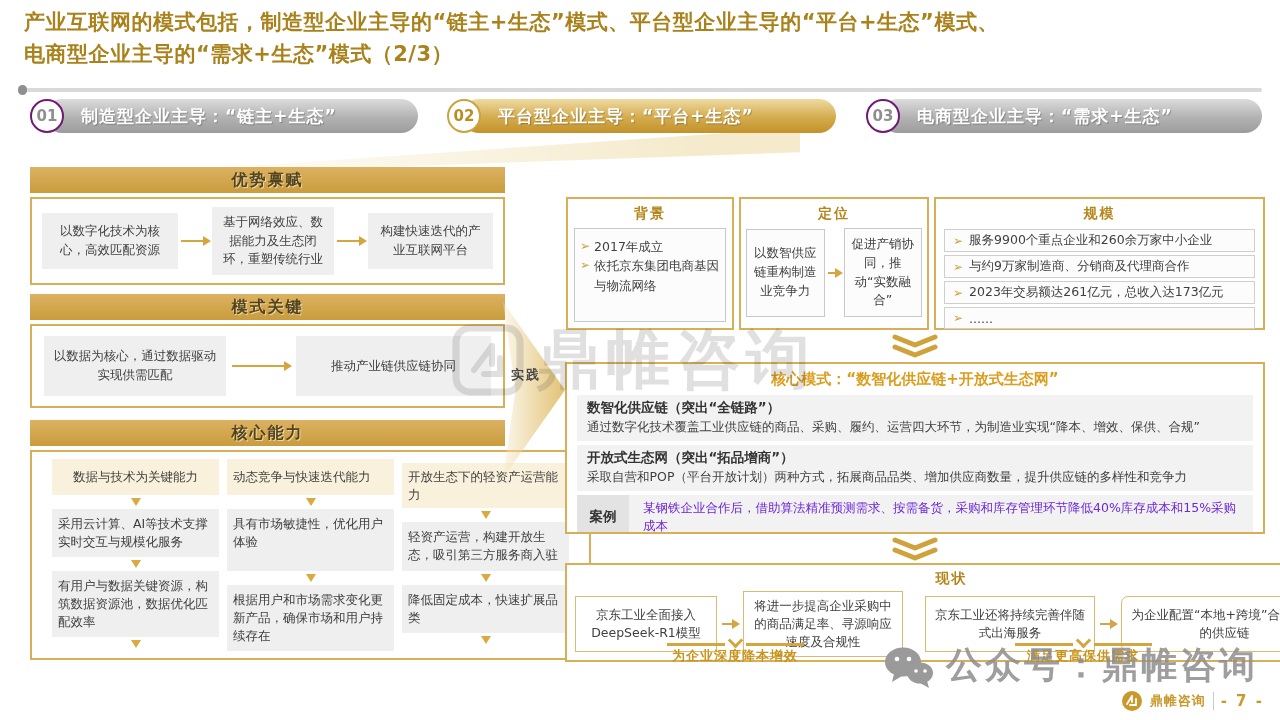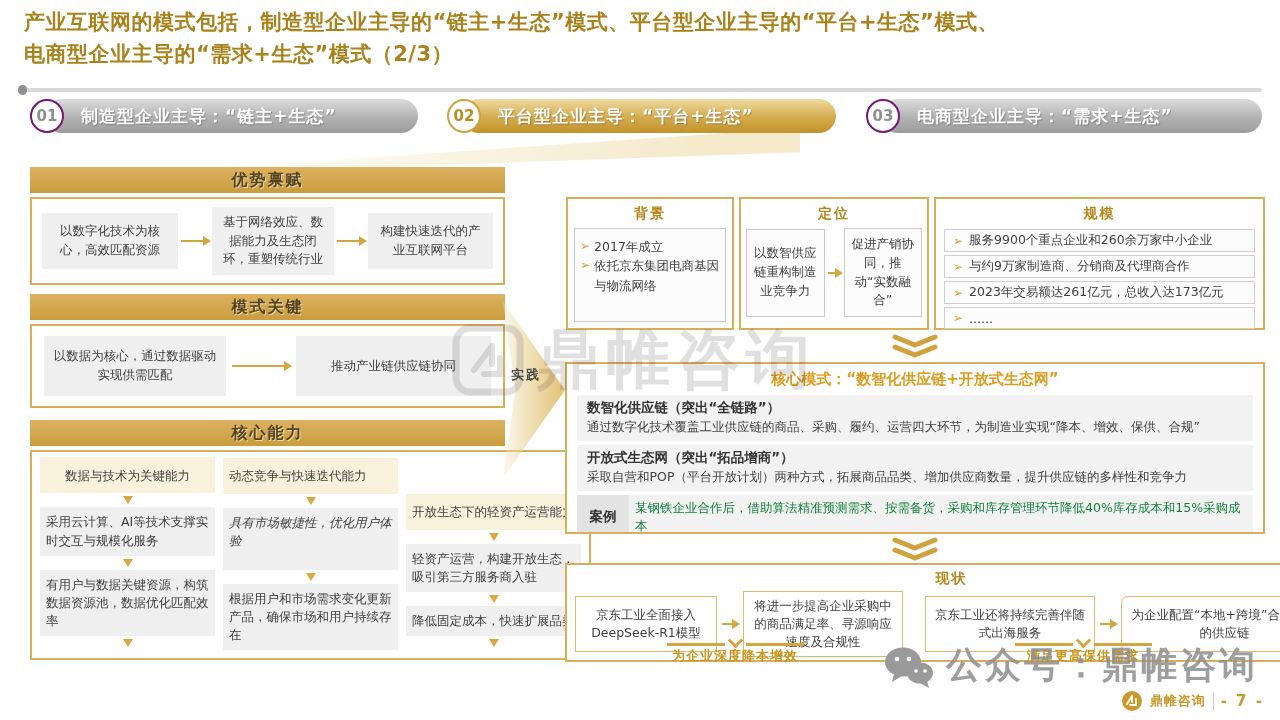--- a/index.html
+++ b/index.html
@@ -53,21 +53,21 @@
   .adv-box .c3 { flex:1; min-height:56px; }
   .adv-box .harrow { flex:0 0 28px; margin:0 3px; }
 
   .mk-bar { left:30px; top:294px; width:475px; }
   .mk-box { left:30px; top:324px; width:475px; height:84px; display:flex; align-items:center; padding:0 12px; }
   .mk-box .c1 { flex:0 0 182px; min-height:60px; }
   .mk-box .c2 { flex:1; min-height:60px; }
   .mk-box .harrow { flex:0 0 58px; margin:0 6px; }
 
   .cc-bar { left:30px; top:420px; width:475px; }
-  .cc-box { left:30px; top:450px; width:561px; height:210px; display:flex; gap:8px; padding:8px; align-items:flex-end; overflow:hidden; }
+  .cc-box { left:30px; top:450px; width:561px; height:210px; display:flex; gap:8px; padding:20px; align-items:center; overflow:hidden; }
   .cc-col { flex:1; display:flex; flex-direction:column; }
   .cc-hdr { background:#FAF1DC; width:100%; min-height:36px; padding:5px 6px; font-size:12.5px; color:#3F3F3F;
             display:flex; align-items:center; line-height:1.4; }
   .cc-hdr.center { justify-content:center; text-align:center; }
   .cc-item { background:#EFEFEF; width:100%; padding:6px; font-size:12.5px; color:#3F3F3F; line-height:1.45; }
 
   
   .bridge { position:absolute; left:503px; top:302px; width:62px; height:176px;
             background:linear-gradient(90deg, rgba(246,234,200,0.35) 0%, #E2C173 100%);
             clip-path:polygon(0 0, 100% 50%, 0 100%, 20% 50%); }
@@ -94,21 +94,21 @@
   .chev2 { left:891px; top:537px; }
 
   .cm-box { left:565px; top:362px; width:700px; height:172px; padding:2px 10px; overflow:hidden; }
   .cm-header { text-align:center; font-weight:bold; font-size:15px; color:#DB9D1E; padding:4px 0 2px; }
   .cm-block { background:#F2F2F2; margin:4px 0; padding:4px 10px; }
   .cm-title { font-weight:bold; font-size:13.5px; color:#333; }
   .cm-body { font-size:12.5px; color:#3F3F3F; line-height:1.5; margin-top:1px; }
   .case-row { display:flex; background:#F2F2F2; margin:4px 0; align-items:stretch; }
   .case-label { flex:0 0 52px; background:#E3E3E3; display:flex; align-items:center; justify-content:center;
                 font-weight:bold; font-size:13.5px; color:#333; }
-  .case-body { flex:1; padding:4px 6px; font-size:12.5px; color:#15803d; line-height:1.5; }
+  .case-body { flex:1; padding:4px 14px; font-size:12.5px; color:#6d28d9; line-height:1.5; }
 
   .st-box { left:565px; top:563px; width:773px; height:99px; padding:1px 6px; }
   .st-row { display:flex; align-items:center; gap:5px; padding:0 2px; }
   .stcell { border:1px solid #DDBA70; background:#fff; font-size:12.5px; color:#3F3F3F; text-align:center;
             padding:5px 6px; display:flex; align-items:center; justify-content:center; line-height:1.45; min-height:56px; }
   .st1 { flex:0 0 142px; } .st2 { flex:0 0 160px; } .st3 { flex:0 0 170px; } .st4 { flex:1;border-radius:7px; }
   .st-row .harrow { flex:0 0 16px; }
   .st-gap { flex:0 0 12px; }
   .note { position:absolute; width:230px; display:flex; flex-direction:column; align-items:center; z-index:4; }
   .note1 { left:620px; top:642px; } .note2 { left:968px; top:642px; }
@@ -189,21 +189,21 @@
       <div class="varrow"></div>
       <div class="cc-item">采用云计算、AI等技术支撑实时交互与规模化服务</div>
       <div class="varrow"></div>
       <div class="cc-item">有用户与数据关键资源，构筑数据资源池，数据优化匹配效率</div>
       <div class="varrow"></div>
 
     </div>
     <div class="cc-col">
       <div class="cc-hdr">动态竞争与快速迭代能力</div>
       <div class="varrow"></div>
-      <div class="cc-item" style="min-height:62px;font-style:italic;">具有市场敏捷性，优化用户体验</div>
+      <div class="cc-item" style="min-height:62px;">具有市场敏捷性，优化用户体验</div>
       <div class="varrow"></div>
       <div class="cc-item">根据用户和市场需求变化更新产品，确保市场和用户持续存在</div>
     </div>
     <div class="cc-col">
       <div class="cc-hdr">开放生态下的轻资产运营能力</div>
       <div class="varrow"></div>
       <div class="cc-item">轻资产运营，构建开放生态，吸引第三方服务商入驻</div>
       <div class="varrow"></div>
       <div class="cc-item">降低固定成本，快速扩展品类</div>
       <div class="varrow"></div>

